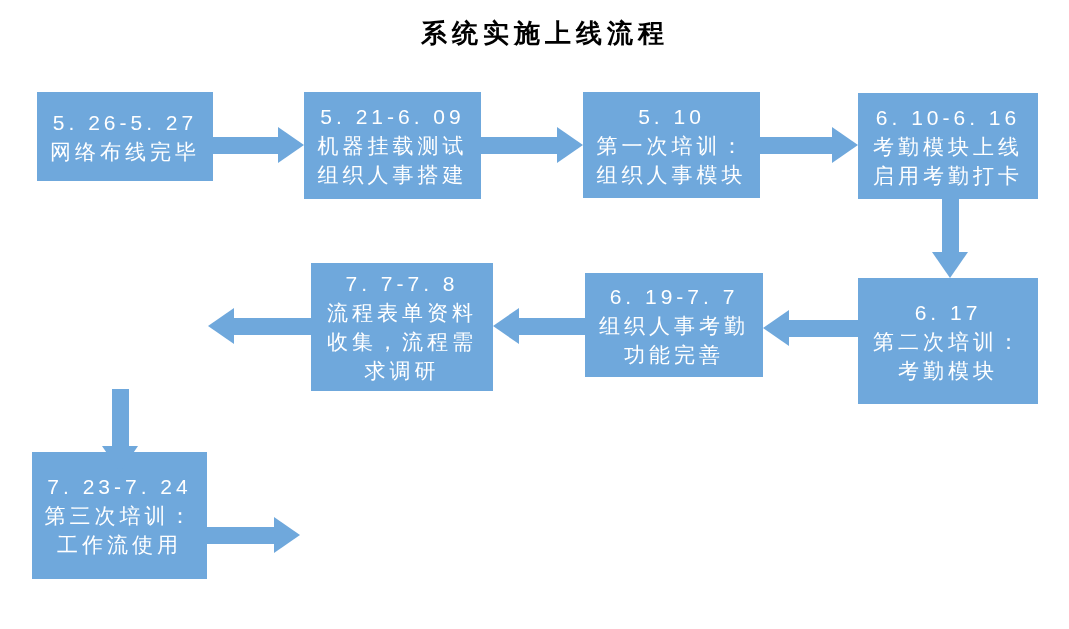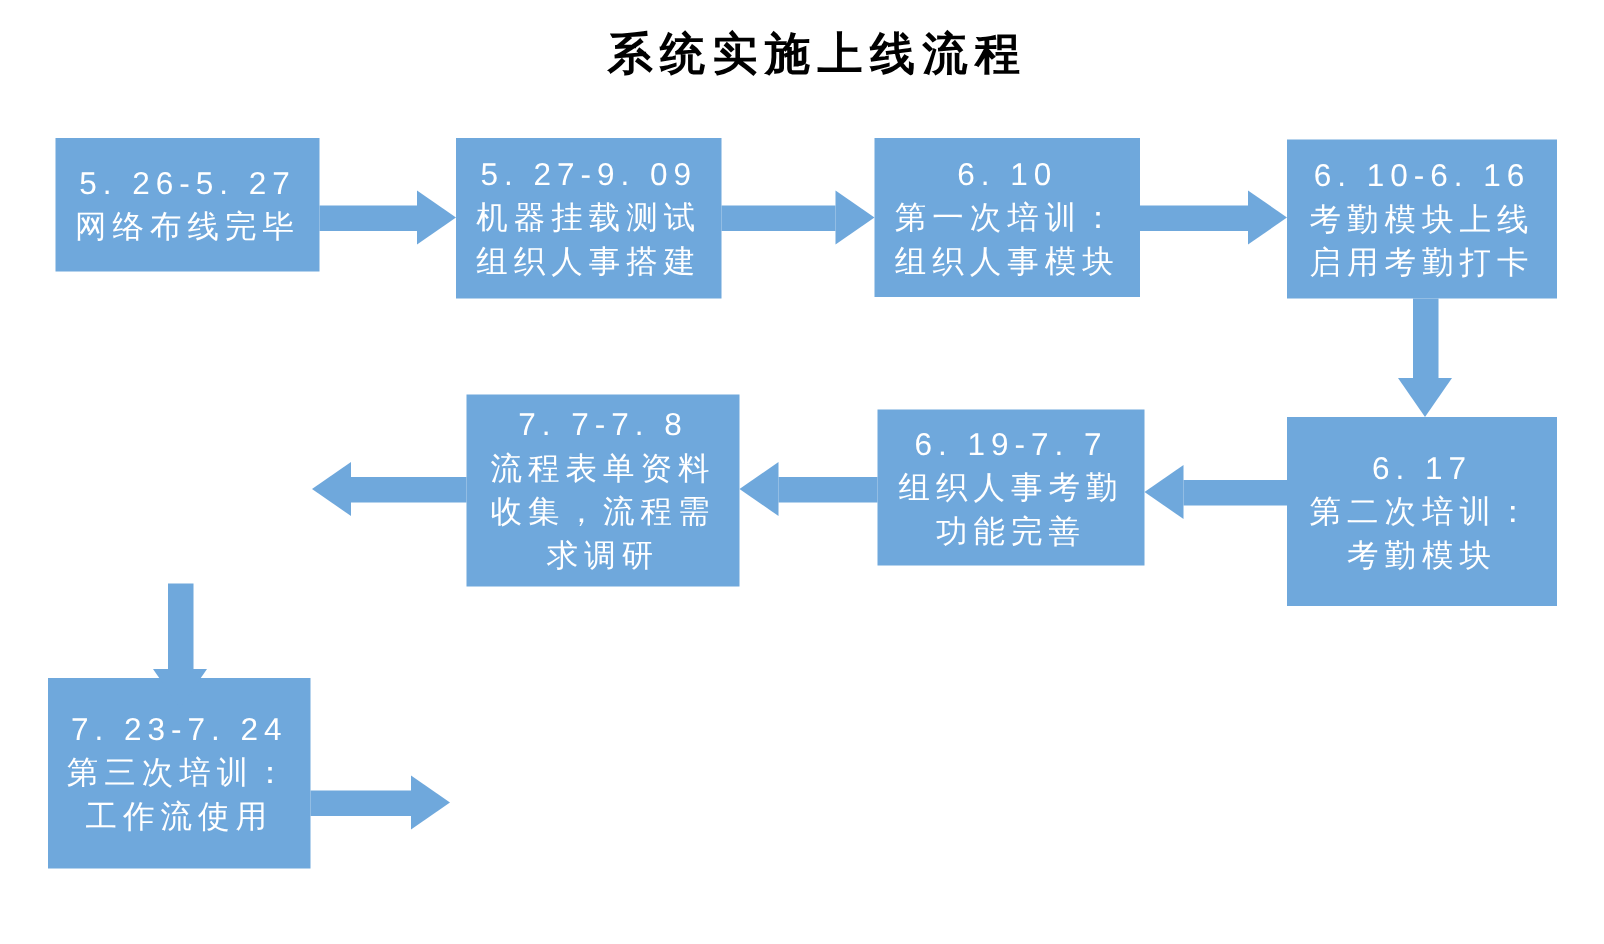--- a/index.html
+++ b/index.html
@@ -14,21 +14,21 @@
     height: 629px;
     background: var(--bg, #ffffff);
     overflow: hidden;
   }
   .title {
     position: absolute;
     top: 16px;
     left: 0;
     right: 0;
     text-align: center;
-    font-size: 30px;
+    font-size: 26px;
     font-weight: bold;
     letter-spacing: 5px;
     color: var(--title-color, #000000);
     padding-left: 21px;
   }
   .node {
     position: absolute;
     background: var(--shape, #6FA8DC);
     color: var(--text-color, #ffffff);
     display: flex;
@@ -74,24 +74,24 @@
 </style>
 </head>
 <body>
 
 <div class="canvas">
 
   <div class="title">系统实施上线流程</div>
 
   <div class="node" style="left:37px;  top:92px;  width:176px; height:89px">5. 26-5. 27
 网络布线完毕</div>
-  <div class="node" style="left:304px; top:92px;  width:177px; height:107px">5. 27-9. 09
+  <div class="node" style="left:304px; top:92px;  width:177px; height:107px">5. 21-6. 09
 机器挂载测试
 组织人事搭建</div>
-  <div class="node" style="left:583px; top:92px;  width:177px; height:106px">6. 10
+  <div class="node" style="left:583px; top:92px;  width:177px; height:106px">5. 10
 第一次培训：
 组织人事模块</div>
   <div class="node" style="left:858px; top:93px;  width:180px; height:106px">6. 10-6. 16
 考勤模块上线
 启用考勤打卡</div>
 
   <div class="node" style="left:858px; top:278px; width:180px; height:126px">6. 17
 第二次培训：
 考勤模块</div>
   <div class="node" style="left:585px; top:273px; width:178px; height:104px">6. 19-7. 7

